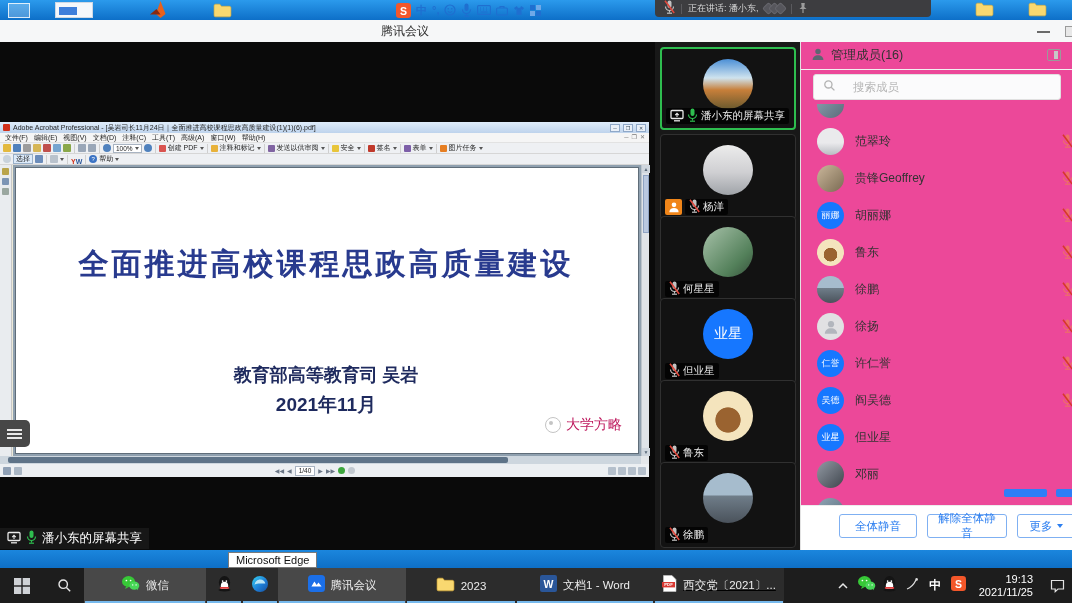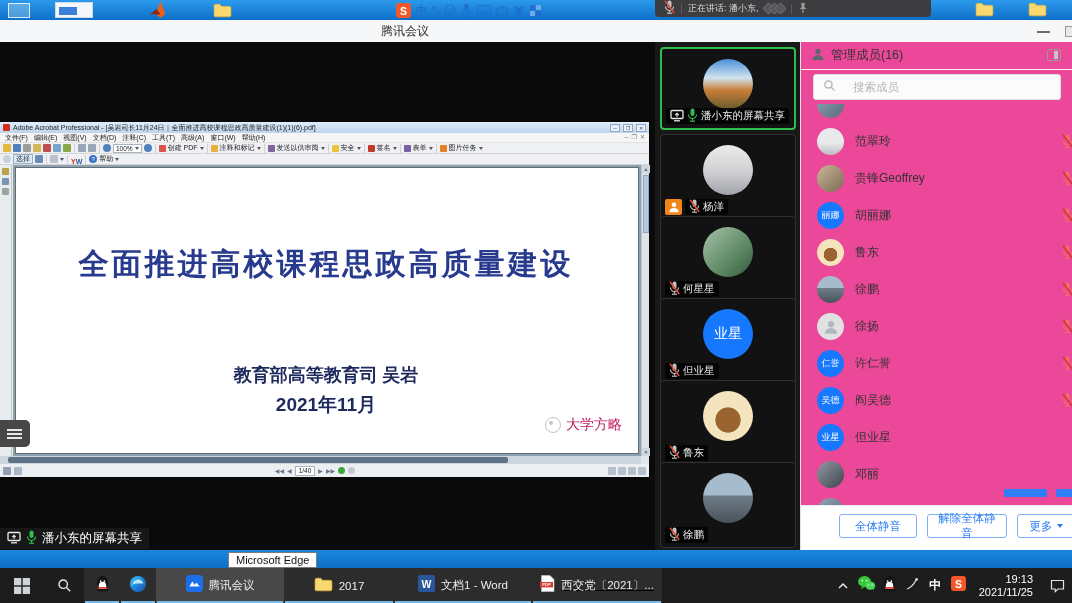--- a/index.html
+++ b/index.html
@@ -657,20 +657,33 @@
           <rect y="8.7" width="7.3" height="7.3" fill="#cfd2d6"></rect>
           <rect x="8.7" y="8.7" width="7.3" height="7.3" fill="#cfd2d6"></rect>
         </svg>
       </div>
       <div class="tb-item tb-srch">
         <svg width="15" height="15" viewBox="0 0 15 15">
           <circle cx="6.2" cy="6.2" r="4.2" fill="none" stroke="#e6e6e6" stroke-width="1.4"></circle>
           <line x1="9.4" y1="9.4" x2="13.2" y2="13.2" stroke="#e6e6e6" stroke-width="1.4"></line>
         </svg>
       </div>
+      <div class="tb-item app open active" style="width:122px;">
+        <span><svg width="19" height="17" viewBox="0 0 19 16">
+            <ellipse cx="7.5" cy="6" rx="6.5" ry="5.4" fill="#37c837"></ellipse>
+            <path d="M4 13.6l1.2-2.8 2.5.8z" fill="#37c837"></path>
+            <ellipse cx="13.3" cy="10.2" rx="5" ry="4.1" fill="#48d658"></ellipse>
+            <path d="M16.5 14.8l-.8-2 1.8-.6z" fill="#48d658"></path>
+            <circle cx="5.4" cy="5" r=".85" fill="#fff"></circle>
+            <circle cx="9.6" cy="5" r=".85" fill="#fff"></circle>
+            <circle cx="11.7" cy="9.4" r=".7" fill="#fff"></circle>
+            <circle cx="15.1" cy="9.4" r=".7" fill="#fff"></circle>
+          </svg></span>
+        <span class="lbl">微信</span>
+      </div>
       <div class="tb-item app open" style="width:36px;">
         <span><svg width="15" height="17" viewBox="0 0 16 18">
             <ellipse cx="8" cy="8" rx="6" ry="7" fill="#141414"></ellipse>
             <ellipse cx="8" cy="11.6" rx="4" ry="4.6" fill="#fff"></ellipse>
             <ellipse cx="8" cy="16" rx="6.4" ry="1.5" fill="#141414"></ellipse>
             <rect x="3" y="12.7" width="10" height="2" rx="1" fill="#e23b3b"></rect>
             <circle cx="6" cy="6.4" r=".9" fill="#fff"></circle>
             <circle cx="10" cy="6.4" r=".9" fill="#fff"></circle>
           </svg></span>
       </div>
@@ -691,21 +704,21 @@
         <span><svg width="17" height="17" viewBox="0 0 17 17">
             <rect width="17" height="17" rx="3.5" fill="#1b6fe8"></rect>
             <path d="M3.4 11.6l3-5.2 2.3 3.5 1.7-2.5 3.2 4.2z" fill="#fff"></path>
           </svg></span>
         <span class="lbl">腾讯会议</span>
       </div>
       <div class="tb-item app open" style="width:110px;">
         <span><svg width="19" height="16" viewBox="0 0 18 15">
             <path d="M1 3.5c0-.8.6-1.5 1.4-1.5h4l1.6 2h7.6c.8 0 1.4.7 1.4 1.5v7c0 .8-.6 1.5-1.4 1.5H2.4A1.45 1.45 0 0 1 1 12.5z" fill="#f9d870" stroke="#dcae38" stroke-width=".6"></path>
           </svg></span>
-        <span class="lbl">2017</span>
+        <span class="lbl">2023</span>
       </div>
       <div class="tb-item app open" style="width:138px;">
         <span><svg width="17" height="17" viewBox="0 0 17 17">
             <rect width="17" height="17" rx="2" fill="#2a5699"></rect>
             <text x="8.5" y="12.8" font-size="10.5" font-weight="bold" fill="#fff" text-anchor="middle" font-family="Liberation Sans, sans-serif">W</text>
           </svg></span>
         <span class="lbl">文档1 - Word</span>
       </div>
       <div class="tb-item app open" style="width:130px;text-decoration:underline;">
         <span><svg width="15" height="17" viewBox="0 0 15 17">

